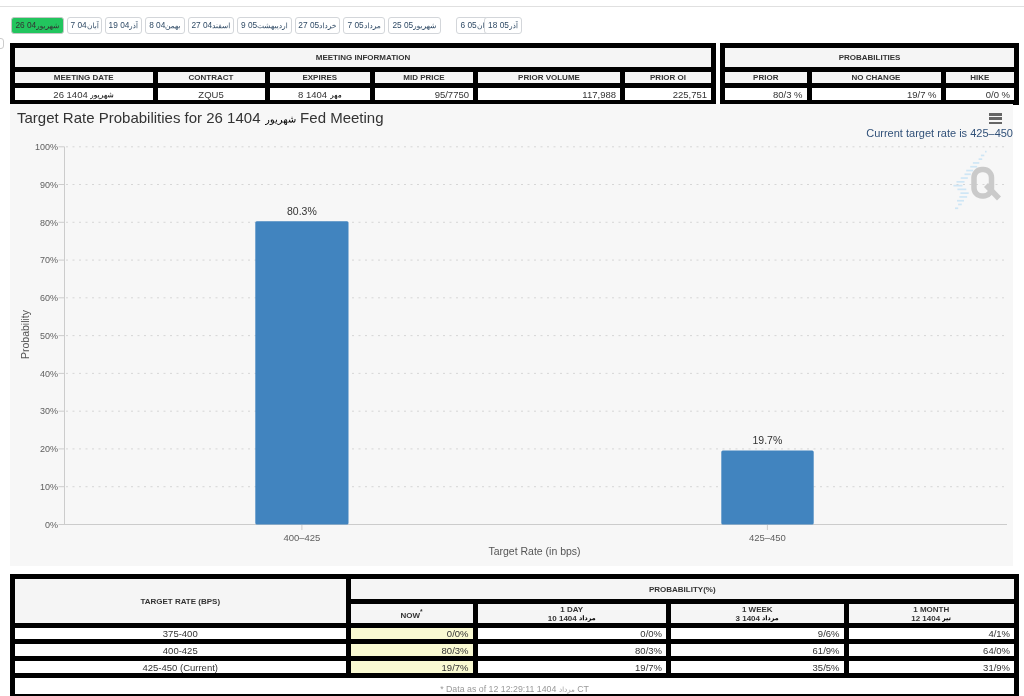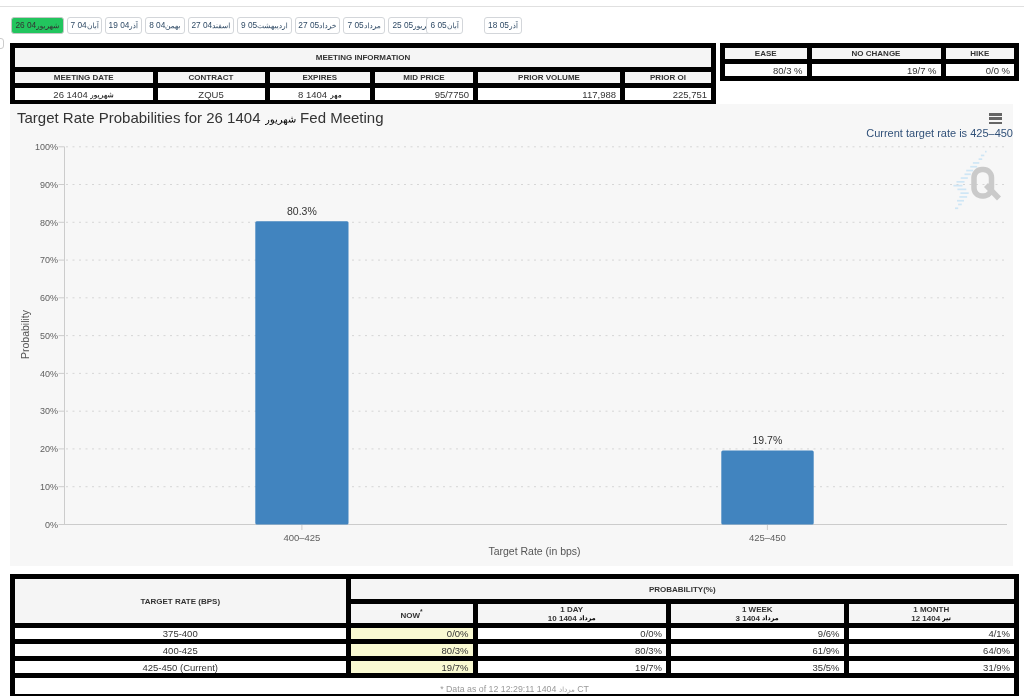--- a/index.html
+++ b/index.html
@@ -38,21 +38,21 @@
     </svg></div>
 <div class="tab" style="left:295px;width:45px">27&nbsp;05<svg class="fa" width="17.5" height="9.1" viewBox="0 -960 2338 1220" style="vertical-align:-1.9px">
       <path fill="#304b66" d="M191 -74Q275 -98 292 -152Q296 -166 296 -186Q296 -224 267 -281Q234 -344 150 -415H261Q316 -371 348 -310Q388 -236 388 -185Q388 -136 373 -100Q333 -5 206 15Q183 19 161 19Q111 19 61 0V-90Q117 -69 158 -69Q174 -69 191 -74Z M540 -760H629V0H540Z M914 -74Q998 -98 1015 -152Q1019 -166 1019 -186Q1019 -224 990 -281Q958 -344 873 -415H984Q1039 -371 1071 -310Q1111 -236 1111 -185Q1111 -136 1096 -100Q1057 -5 929 15Q906 19 884 19Q834 19 784 0V-90Q840 -69 881 -69Q897 -69 914 -74Z M1477 -269H1567Q1582 -214 1583 -199Q1588 -149 1624 -111Q1644 -90 1693 -90H1730V0H1667Q1603 0 1579 -30Q1545 105 1423 170Q1284 244 1127 244V154Q1275 154 1375 92Q1481 24 1498 -77Q1503 -105 1503 -141Q1503 -202 1477 -269Z M2136 -264Q2095 -275 2045 -287Q2003 -296 1916 -304Q1875 -307 1797 -304V-394Q1832 -397 1869 -398Q1948 -398 2032 -381Q2158 -355 2265 -308V-232Q2228 -221 2185 -195Q2104 -147 2068 -115Q1997 -52 1960 -39Q1853 0 1773 0H1710V-90H1759Q1870 -90 1933 -125Q1984 -153 2041 -205Q2086 -247 2136 -264ZM1977 -537H2050V-464H1977Z"></path>
     </svg></div>
 <div class="tab" style="left:343px;width:42px">7&nbsp;05<svg class="fa" width="16.9" height="9.1" viewBox="0 -960 2256 1220" style="vertical-align:-1.9px">
       <path fill="#304b66" d="M191 -74Q275 -98 292 -152Q296 -166 296 -186Q296 -224 267 -281Q234 -344 150 -415H261Q316 -371 348 -310Q388 -236 388 -185Q388 -136 373 -100Q333 -5 206 15Q183 19 161 19Q111 19 61 0V-90Q117 -69 158 -69Q174 -69 191 -74Z M540 -760H629V0H540Z M914 -74Q998 -98 1015 -152Q1019 -166 1019 -186Q1019 -224 990 -281Q958 -344 873 -415H984Q1039 -371 1071 -310Q1111 -236 1111 -185Q1111 -136 1096 -100Q1057 -5 929 15Q906 19 884 19Q834 19 784 0V-90Q840 -69 881 -69Q897 -69 914 -74Z M1477 -269H1567Q1582 -214 1583 -199Q1588 -149 1624 -111Q1644 -90 1693 -90H1730V0H1667Q1603 0 1579 -30Q1545 105 1423 170Q1284 244 1127 244V154Q1275 154 1375 92Q1481 24 1498 -77Q1503 -105 1503 -141Q1503 -202 1477 -269Z M2144 -25Q2097 24 2025 24Q1924 24 1871 -23Q1839 0 1789 0H1710V-90H1767Q1792 -90 1814 -107Q1835 -125 1837 -148Q1847 -237 1913 -276Q1959 -303 1999 -303Q2084 -303 2129 -262Q2176 -219 2176 -129Q2176 -59 2144 -25ZM1918 -97Q1949 -63 2026 -63Q2049 -63 2059 -72Q2084 -98 2084 -132Q2084 -168 2064 -187Q2044 -207 2001 -207Q1979 -207 1956 -192Q1934 -178 1927 -130Q1923 -112 1918 -97Z"></path>
     </svg></div>
 <div class="tab" style="left:388px;width:53px">25&nbsp;05<svg class="fa" width="23.4" height="9.1" viewBox="0 -960 3128 1220" style="vertical-align:-1.9px">
       <path fill="#304b66" d="M330 -77Q334 -105 334 -141Q334 -202 309 -269H398Q423 -211 423 -146Q423 -106 419 -76Q396 95 254 170Q116 244 -42 244V154Q107 154 206 92Q312 24 330 -77Z M802 -90Q802 -127 794 -155Q782 -194 760 -208Q730 -229 701 -216Q668 -202 662 -174Q654 -138 685 -111Q708 -92 802 -90ZM889 -90H1009V0H915L880 -0Q868 76 805 139Q765 179 713 202Q620 244 441 244V154Q618 154 682 117Q764 71 794 -1Q737 -3 715 -6Q647 -18 622 -39Q570 -83 565 -148Q564 -164 569 -191Q583 -267 668 -304Q697 -316 729 -315Q771 -314 805 -291Q870 -246 881 -177Q887 -136 889 -90Z M1146 -42Q1110 0 1034 0H990V-90H1007Q1055 -90 1077 -111Q1101 -135 1101 -187V-293H1190V-187Q1190 -96 1146 -42ZM1170 73H1243V146H1170ZM1048 73H1121V146H1048Z M1586 -269H1676Q1691 -214 1692 -199Q1697 -149 1733 -111Q1753 -90 1803 -90H1839V0H1776Q1712 0 1688 -30Q1655 105 1532 170Q1394 244 1236 244V154Q1385 154 1484 92Q1590 24 1607 -77Q1612 -105 1612 -141Q1612 -202 1586 -269Z M1995 -90H2004Q2025 -90 2072 -127Q2127 -171 2127 -196Q2127 -251 2086 -251Q2050 -251 2014 -182Q1995 -147 1995 -90ZM1905 -90Q1910 -220 1973 -281Q2025 -333 2088 -333Q2156 -333 2189 -285Q2212 -252 2212 -197Q2212 -143 2132 -90H2300V0H2132Q2212 53 2212 107Q2212 163 2189 195Q2156 244 2088 244Q2025 244 1973 191Q1910 129 1905 0H1820V-90ZM1995 0Q1995 57 2014 92Q2050 161 2086 161Q2127 161 2127 106Q2127 81 2072 37Q2025 0 2004 0Z M2478 -67Q2457 -39 2430 -22Q2393 0 2344 0H2281V-90H2317Q2366 -90 2387 -111Q2426 -150 2426 -199V-293H2516V-217Q2516 -186 2538 -137Q2559 -88 2609 -88Q2663 -88 2684 -148Q2702 -198 2702 -293H2792Q2792 -193 2801 -168Q2833 -85 2886 -86Q2956 -87 2956 -223V-366H3045V-199Q3045 -102 3000 -47Q2964 -2 2914 10Q2896 14 2879 14Q2848 14 2821 2Q2754 -28 2746 -92Q2722 -16 2675 0Q2642 12 2610 12Q2562 12 2527 -12Q2498 -32 2478 -67ZM2669 -586H2742V-513H2669ZM2730 -464H2803V-391H2730ZM2608 -464H2681V-391H2608Z"></path>
     </svg></div>
-<div class="tab" style="left:426px;width:37px">6&nbsp;05<svg class="fa" width="11.9" height="9.1" viewBox="0 -960 1595 1220" style="vertical-align:-1.9px">
+<div class="tab" style="left:456px;width:37px">6&nbsp;05<svg class="fa" width="11.9" height="9.1" viewBox="0 -960 1595 1220" style="vertical-align:-1.9px">
       <path fill="#304b66" d="M281 -464H354V-391H281ZM660 -152Q660 -68 611 19Q558 115 436 148Q389 162 350 162Q285 162 232 144Q72 92 72 -82Q72 -197 95 -236H185Q161 -166 161 -82Q161 34 259 59Q304 71 350 71Q387 71 421 61Q516 35 553 -73Q569 -121 569 -168Q569 -258 520 -366H609Q660 -290 660 -152Z M829 -181V-760H918V-187Q918 -135 942 -111Q964 -90 1012 -90H1049V0H985Q910 0 871 -45Q829 -94 829 -181Z M1185 -42Q1150 0 1073 0H1029V-90H1046Q1095 -90 1116 -111Q1140 -135 1140 -187V-293H1230V-187Q1230 -96 1185 -42ZM1148 73H1222V146H1148Z M1281 -871Q1281 -871 1359 -931Q1409 -891 1442 -880Q1462 -874 1489 -874Q1517 -874 1537 -882Q1589 -902 1632 -939Q1632 -939 1632 -878Q1588 -847 1544 -833Q1512 -822 1486 -822Q1469 -822 1432 -830Q1395 -838 1361 -873Q1361 -873 1281 -810Q1281 -810 1281 -871ZM1412 -760H1501V0H1412Z"></path>
     </svg></div>
 <div class="tab" style="left:484px;width:38px">18&nbsp;05<svg class="fa" width="9.0" height="9.1" viewBox="0 -960 1206 1220" style="vertical-align:-1.9px">
       <path fill="#304b66" d="M330 -77Q334 -105 334 -141Q334 -202 309 -269H398Q423 -211 423 -146Q423 -106 419 -76Q396 95 254 170Q116 244 -42 244V154Q107 154 206 92Q312 24 330 -77Z M642 -586H715V-513H642ZM674 -74Q758 -98 775 -152Q779 -166 779 -186Q779 -224 750 -281Q717 -344 633 -415H744Q799 -371 831 -310Q871 -236 871 -185Q871 -136 855 -100Q816 -5 688 15Q666 19 644 19Q594 19 544 0V-90Q600 -69 641 -69Q657 -69 674 -74Z M892 -871Q892 -871 970 -931Q1020 -891 1053 -880Q1073 -874 1100 -874Q1128 -874 1148 -882Q1200 -902 1243 -939Q1243 -939 1243 -878Q1199 -847 1155 -833Q1123 -822 1097 -822Q1080 -822 1043 -830Q1005 -838 972 -873Q972 -873 892 -810Q892 -810 892 -871ZM1022 -760H1112V0H1022Z"></path>
     </svg></div>
 
 <table class="t" style="left:10px;top:43px;width:701px">
 <colgroup>
       <col style="width:142.5px">
       <col style="width:112px">
@@ -88,22 +88,25 @@
 </tbody>
   </table>
 
 <table class="t" style="left:720px;top:43px;width:294px">
 <colgroup>
       <col style="width:86.5px">
       <col style="width:134px">
       <col style="width:73.5px">
     </colgroup>
 <tbody>
+      <tr style="height:24px">
+        <td colspan="3" class="hd">PROBABILITIES</td>
+      </tr>
 <tr style="height:16px">
-        <td class="hd">EASE</td>
+        <td class="hd">PRIOR</td>
         <td class="hd">NO CHANGE</td>
         <td class="hd">HIKE</td>
       </tr>
 <tr style="height:17px">
         <td class="dt r">80/3&nbsp;%</td>
         <td class="dt r">19/7&nbsp;%</td>
         <td class="dt r">0/0&nbsp;%</td>
       </tr>
 </tbody>
   </table>

